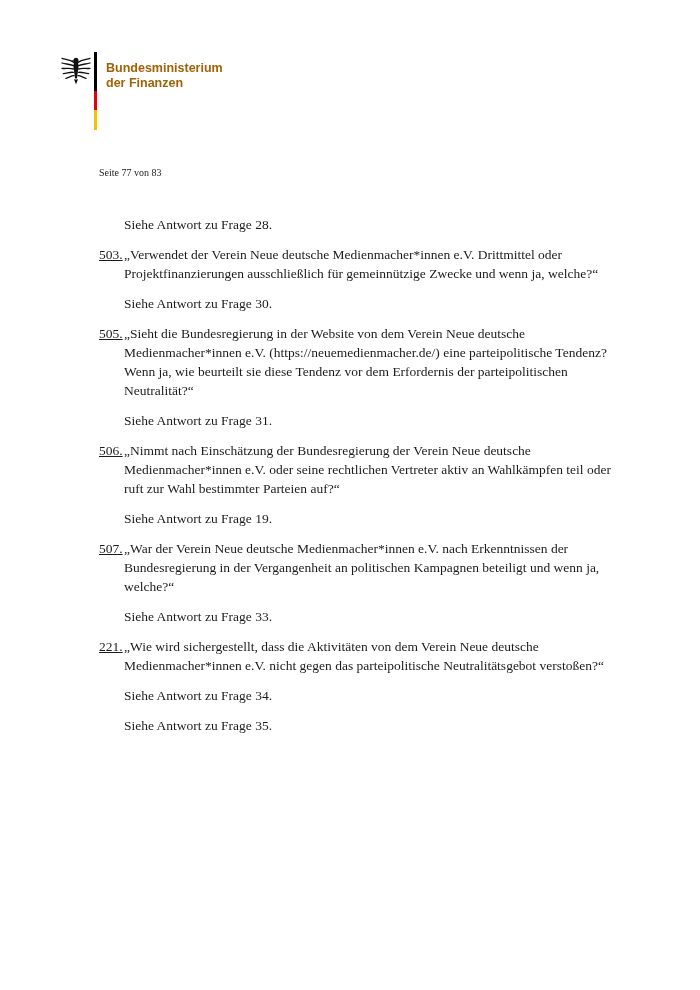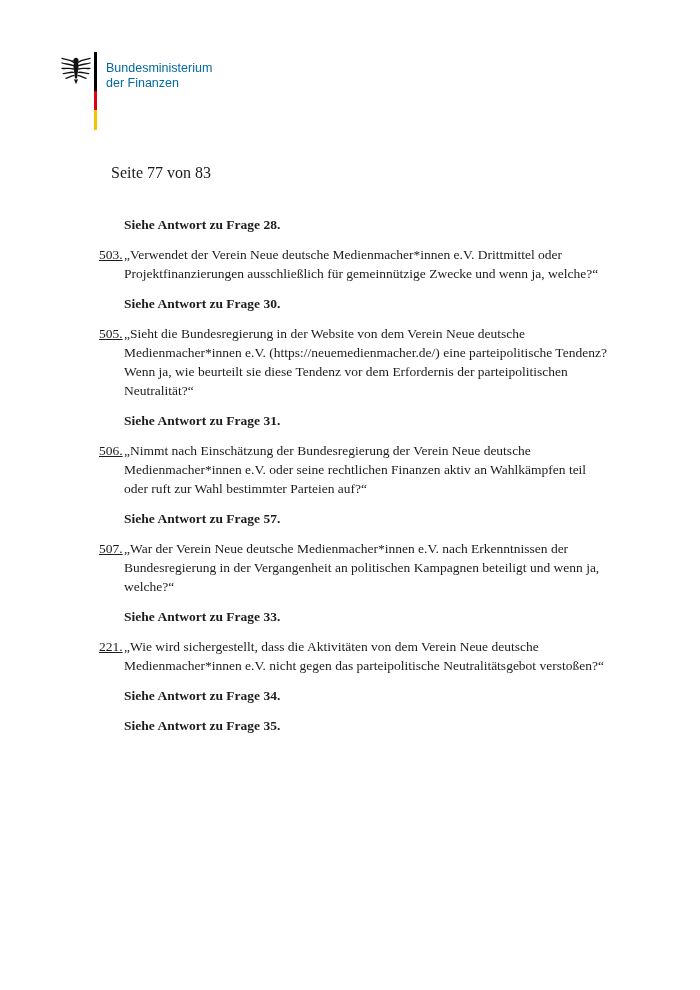--- a/index.html
+++ b/index.html
@@ -31,44 +31,44 @@
       #e1000f 50%, #e1000f 75%,
       #f5c400 75%, #f5c400 100%
     );
   }
   .ministry {
     margin-left: 9px;
     padding-top: 9px;
     font-family: "Liberation Sans", sans-serif;
     font-size: 12.5px;
     line-height: 15px;
-    color: #0369a1;
+    color: #a16207;
+    font-weight: bold;
   }
 
   
   .page-label {
     position: absolute;
     left: 99px;
     top: 163px;
-    font-size: 16px;
+    font-size: 10px;
     line-height: 19px;
-    margin-left: 12px;
   }
 
   
   .content {
     position: absolute;
     left: 99px;
     top: 215px;
     width: 514px;
     font-size: 13.5px;
     line-height: 19px;
   }
   .answer {
-    font-weight: bold;
+    font-weight: normal;
     margin: 0 0 11px 25px;
   }
   .question {
     display: grid;
     grid-template-columns: 25px 1fr;
     margin: 0 0 11px 0;
   }
   .qnum { white-space: nowrap; text-decoration: underline; }
 </style>
 </head>
@@ -118,24 +118,24 @@
 
     <div class="question">
       <span class="qnum">505.</span>
       <span class="qtext">„Sieht die Bundesregierung in der Website von dem Verein Neue deutsche Medienmacher*innen e.V. (https://neuemedienmacher.de/) eine parteipolitische Tendenz? Wenn ja, wie beurteilt sie diese Tendenz vor dem Erfordernis der parteipolitischen Neutralität?“</span>
     </div>
 
     <p class="answer">Siehe Antwort zu Frage 31.</p>
 
     <div class="question">
       <span class="qnum">506.</span>
-      <span class="qtext">„Nimmt nach Einschätzung der Bundesregierung der Verein Neue deutsche Medienmacher*innen e.V. oder seine rechtlichen Finanzen aktiv an Wahlkämpfen teil oder ruft zur Wahl bestimmter Parteien auf?“</span>
+      <span class="qtext">„Nimmt nach Einschätzung der Bundesregierung der Verein Neue deutsche Medienmacher*innen e.V. oder seine rechtlichen Vertreter aktiv an Wahlkämpfen teil oder ruft zur Wahl bestimmter Parteien auf?“</span>
     </div>
 
-    <p class="answer">Siehe Antwort zu Frage 57.</p>
+    <p class="answer">Siehe Antwort zu Frage 19.</p>
 
     <div class="question">
       <span class="qnum">507.</span>
       <span class="qtext">„War der Verein Neue deutsche Medienmacher*innen e.V. nach Erkenntnissen der Bundesregierung in der Vergangenheit an politischen Kampagnen beteiligt und wenn ja, welche?“</span>
     </div>
 
     <p class="answer">Siehe Antwort zu Frage 33.</p>
 
     <div class="question">
       <span class="qnum">221.</span>

